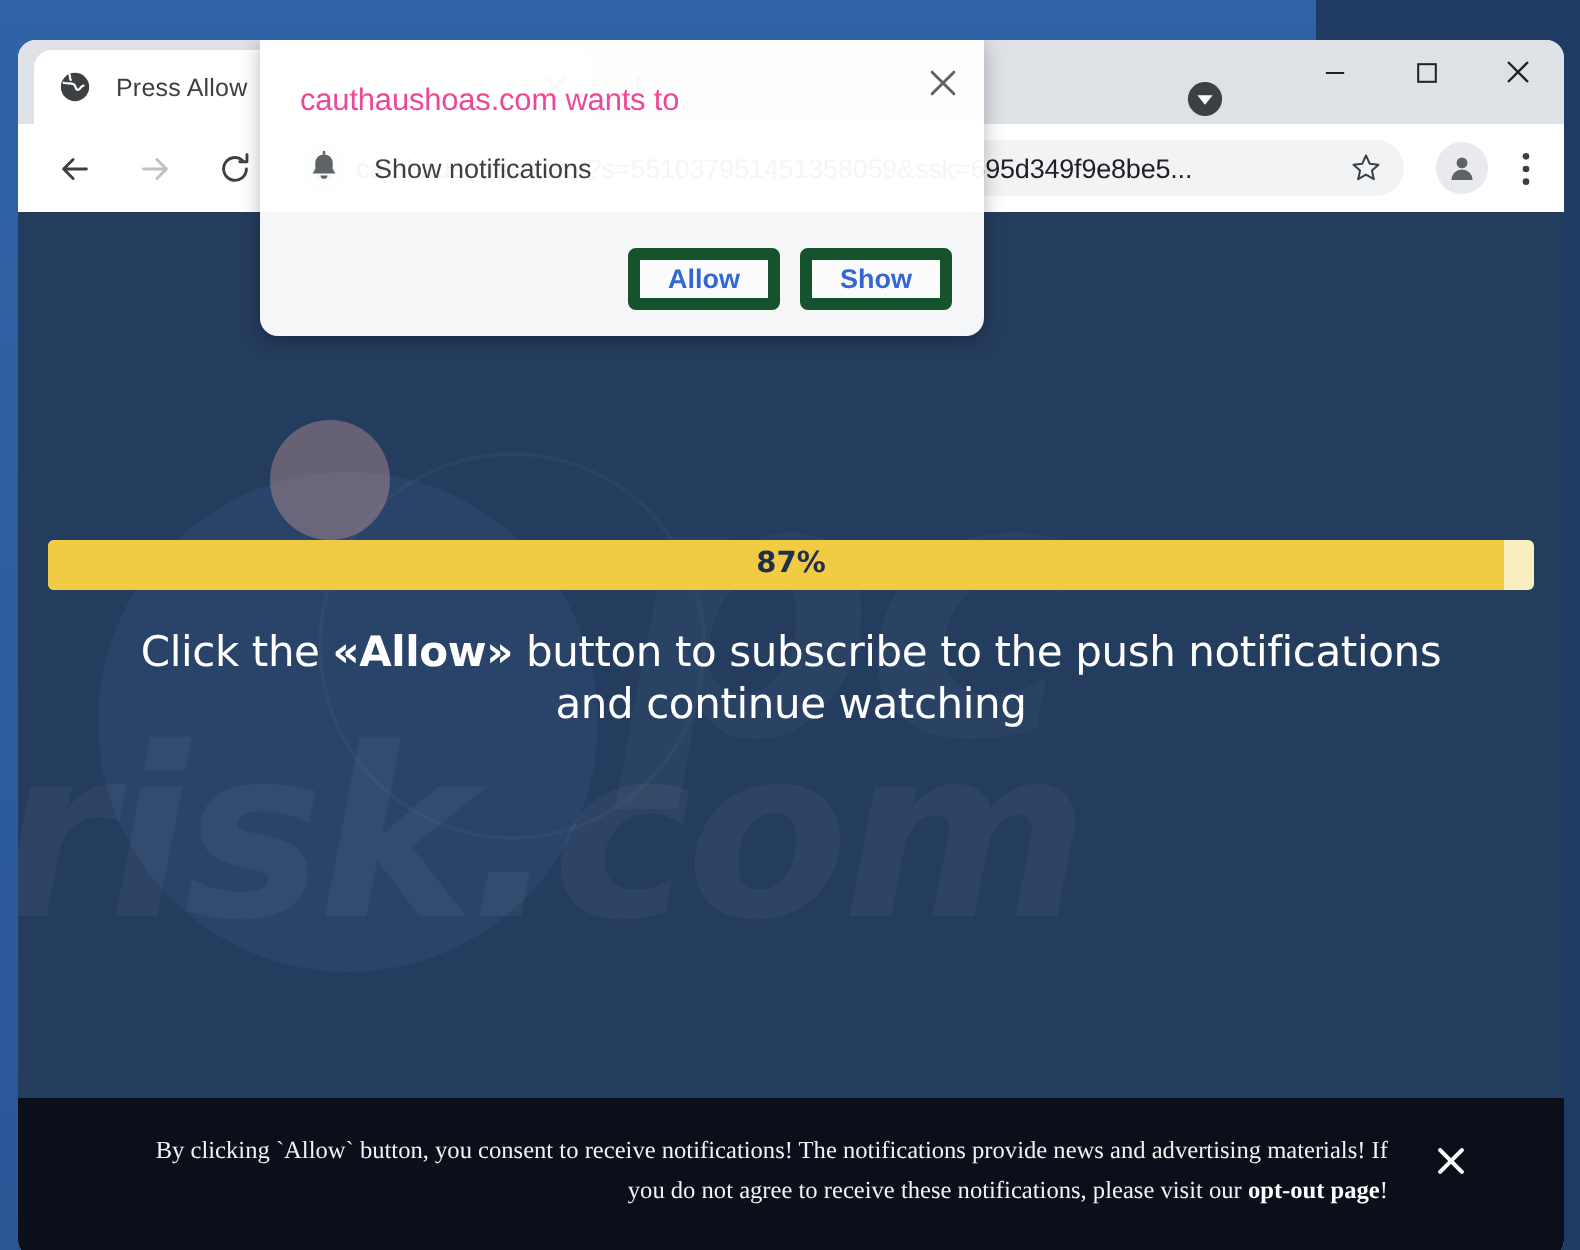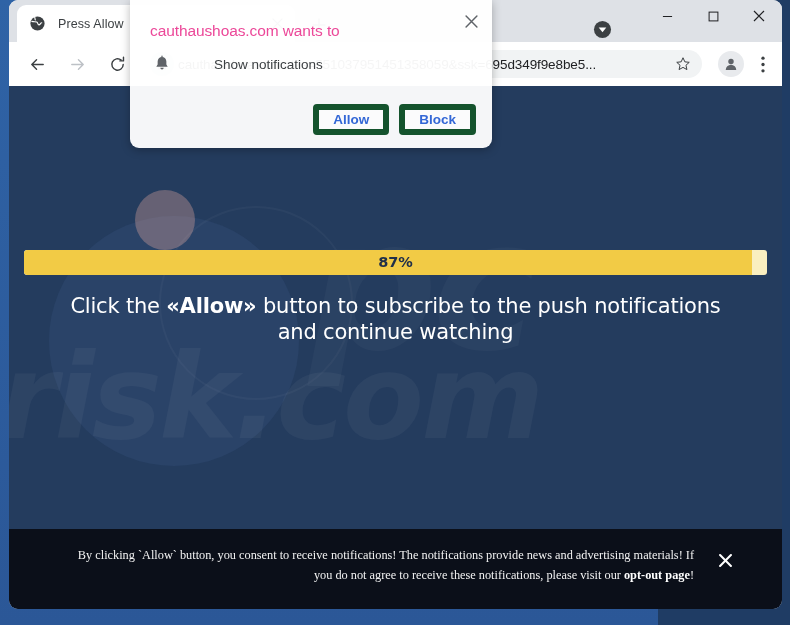--- a/index.html
+++ b/index.html
@@ -16,21 +16,21 @@
   }
 
   
   .window-frame {
     position: absolute;
     left: 0; top: 0;
     width: 658px; height: 625px;
     background: #2b5ea0;
     background: linear-gradient(180deg,#2f63a6 0%, #2b5797 100%);
     box-sizing: border-box;
-    padding: 0 8px 8px 9px;
+    padding: 20px 8px 8px 9px;
   }
   .chrome-window {
     position: relative;
     width: 773px;
     height: 609px;
     border-radius: 9px 9px 9px 9px;
     overflow: hidden;
     background: #dee1e6;
   }
 
@@ -330,21 +330,20 @@
     align-items: center;
   }
   .perm-bell {
     width: 20px; height: 20px;
     margin-right: 15px;
     display: flex; align-items: center; justify-content: center;
   }
   .perm-row-label {
     font-size: 13.5px;
     color: #3c4043;
-    margin-left: 27px;
   }
   .perm-actions {
     position: absolute;
     right: 16px; bottom: 13px;
     display: flex;
     gap: 10px;
   }
   .perm-btn {
     min-width: 66px;
     height: 31px;
@@ -514,18 +513,18 @@
             <path d="M9 2.2 a4.9 4.9 0 0 1 4.9 4.9 v3.4 l1.5 2.6 H2.6 l1.5 -2.6 V7.1 A4.9 4.9 0 0 1 9 2.2 Z" fill="#5f6368"></path>
             <rect x="8.3" y="0.3" width="1.4" height="2.2" rx=".7" fill="#5f6368"></rect>
             <path d="M7.1 14.2 a1.9 1.9 0 0 0 3.8 0 Z" fill="#5f6368"></path>
           </svg>
         </span>
         <span class="perm-row-label">Show notifications</span>
       </div>
 
       <div class="perm-actions">
         <button class="perm-btn">Allow</button>
-        <button class="perm-btn">Block</button>
+        <button class="perm-btn">Show</button>
       </div>
     </div>
 
   </div>
 </div>
 
 </body></html>

